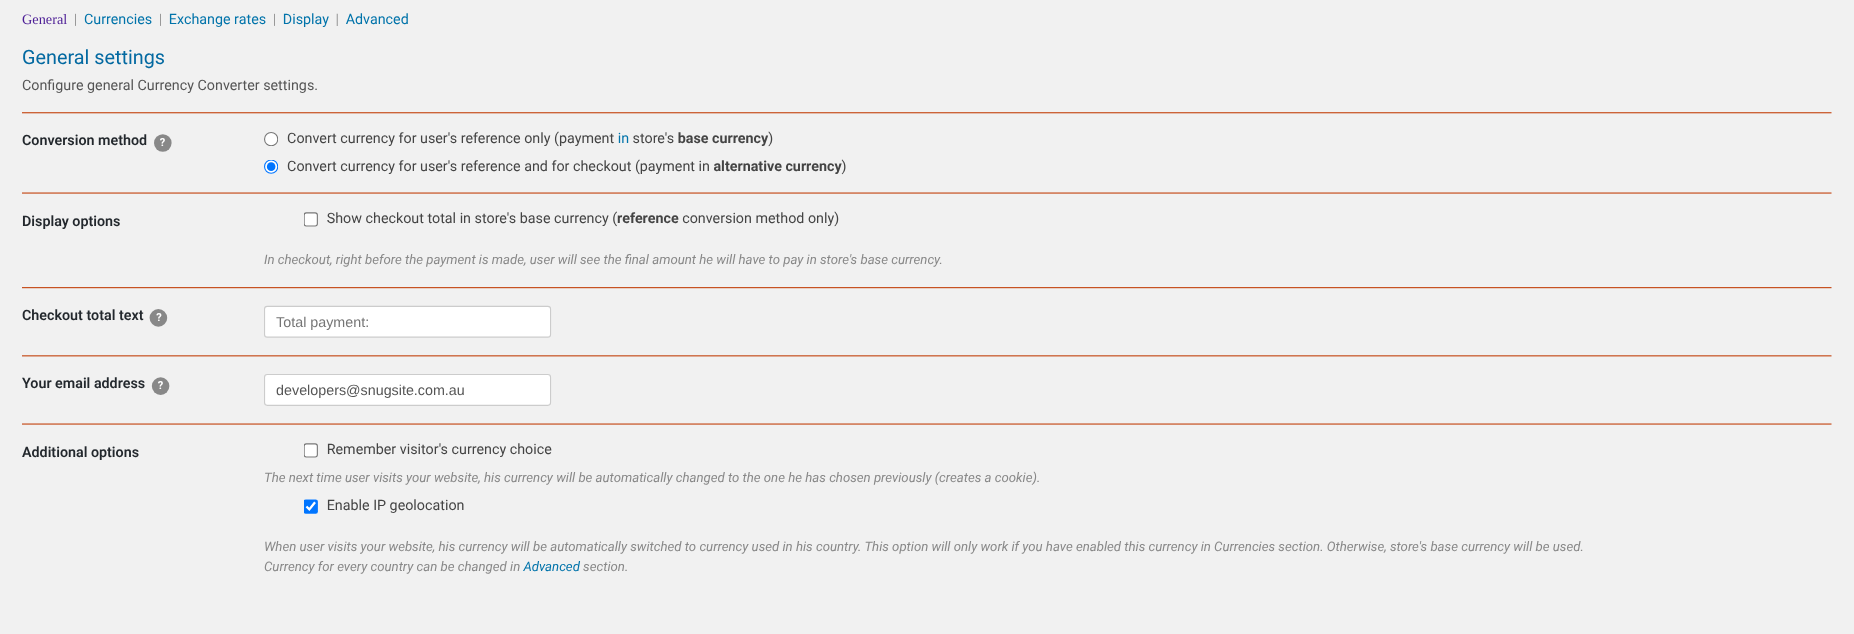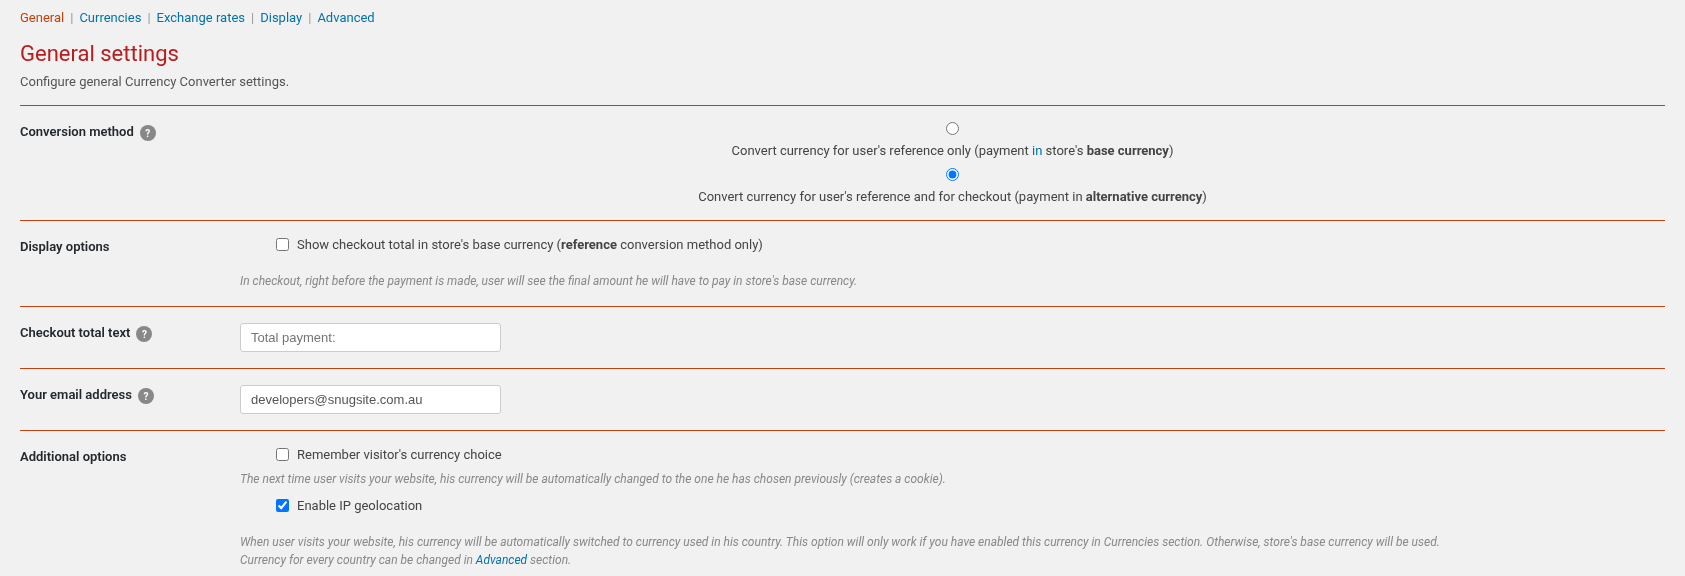--- a/index.html
+++ b/index.html
@@ -20,27 +20,28 @@
     .nav-bar .nav-item {
       color: #0073aa;
       text-decoration: none;
       cursor: pointer;
     }
     .nav-bar .nav-separator {
       color: #999;
       margin: 0 6px;
     }
     .nav-bar .nav-current {
-      color: #c2410c;
+      color: #4c1d95;
       font-weight: normal;
+      font-family: Liberation Serif, serif;
     }
     .page-title {
-      font-size: 22px;
+      font-size: 18px;
       font-weight: 400;
-      color: #b91c1c;
+      color: #0369a1;
       margin-bottom: 8px;
     }
     .page-desc {
       font-size: 13px;
       color: #555;
       margin-bottom: 16px;
     }
     .settings-row {
       display: flex;
       align-items: flex-start;
@@ -82,21 +83,20 @@
     .settings-control-col {
       flex: 1;
     }
     .radio-option {
       display: flex;
       align-items: center;
       gap: 8px;
       margin-bottom: 10px;
       font-size: 13px;
       color: #444;
-      flex-direction: column;
     }
     .radio-option:last-child { margin-bottom: 0; }
     .radio-option input[type="radio"] {
       cursor: pointer;
     }
     .bold-text { font-weight: 700; }
     .blue-text { color: #0073aa; }
     .checkbox-option {
       display: flex;
       align-items: center;

